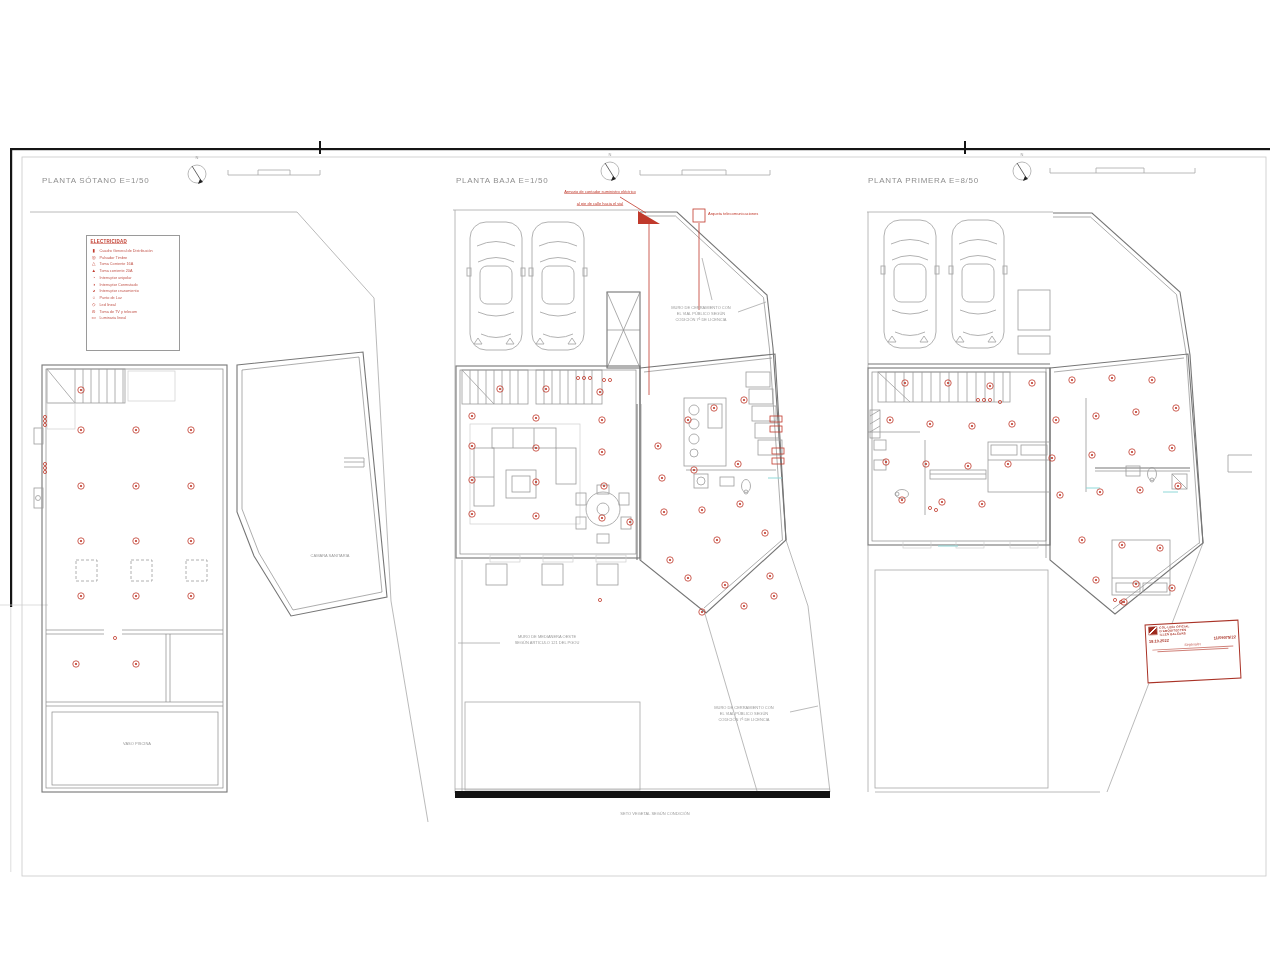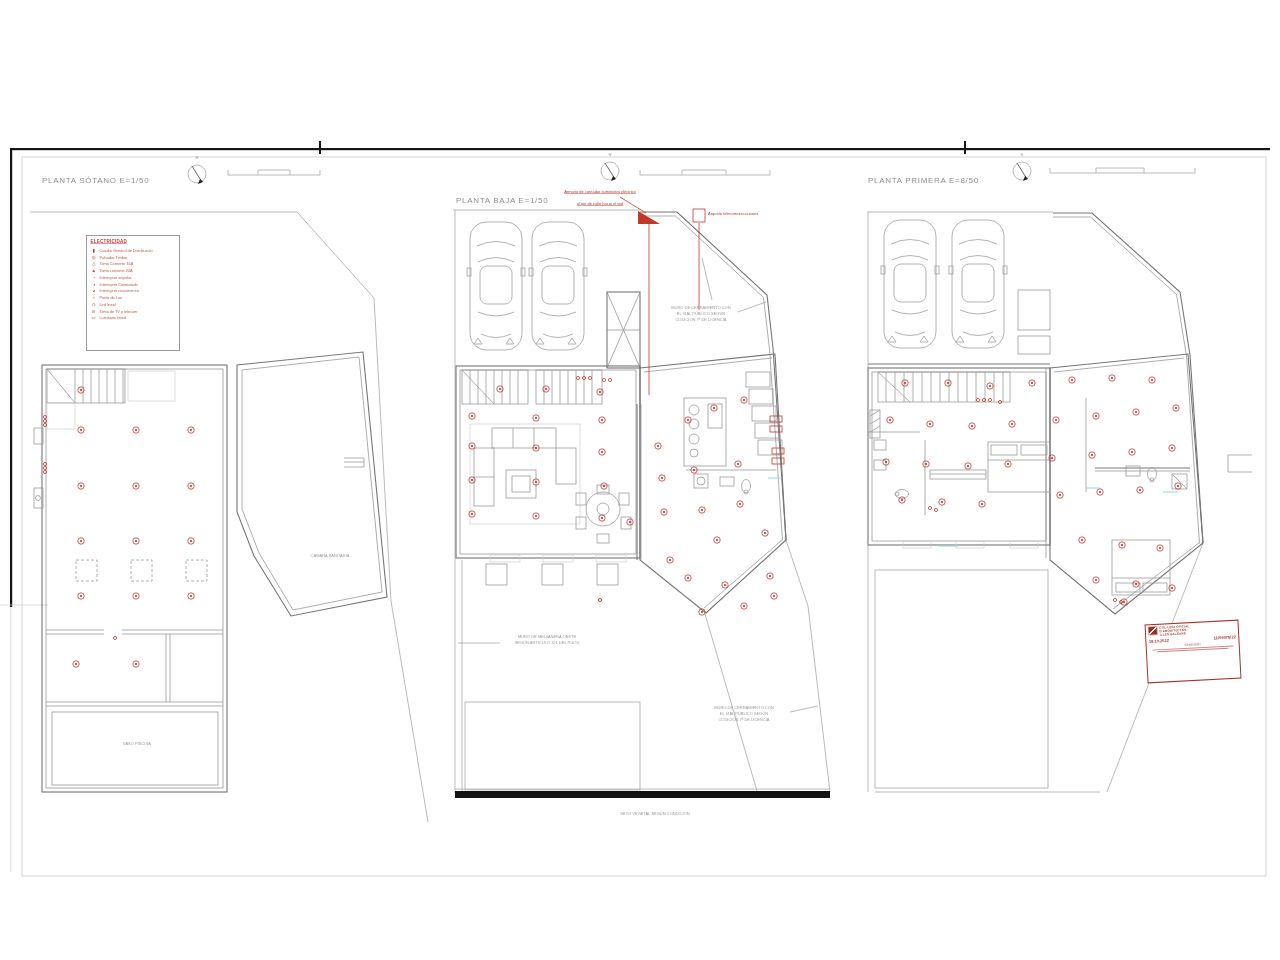--- a/index.html
+++ b/index.html
@@ -462,21 +462,21 @@
           <circle cx="1000" cy="402" r="1.6" class="rs"></circle>
           <circle cx="930" cy="508" r="1.6" class="rs"></circle>
           <circle cx="936" cy="510" r="1.6" class="rs"></circle>
           <circle cx="1115" cy="600" r="1.6" class="rs"></circle>
           <circle cx="1121" cy="602" r="1.6" class="rs"></circle>
         </g>
     </g>
   </svg>
 
   <div class="txt title" style="left:42px;top:176px;">PLANTA SÓTANO E=1/50</div>
-  <div class="txt title" style="left:456px;top:176px;margin-top:20px;">PLANTA BAJA E=1/50</div>
+  <div class="txt title" style="left:456px;top:176px;">PLANTA BAJA E=1/50</div>
   <div class="txt title" style="left:868px;top:176px;">PLANTA PRIMERA E=8/50</div>
 
   <div class="t2" style="left:137px;top:155px;width:120px;">N</div>
   <div class="t2" style="left:550px;top:152px;width:120px;">N</div>
   <div class="t2" style="left:962px;top:152px;width:120px;">N</div>
 
   <div class="legend">
     <div class="legend-inner">
       <div class="legend-title">ELECTRICIDAD</div>
       <div class="lrow">

